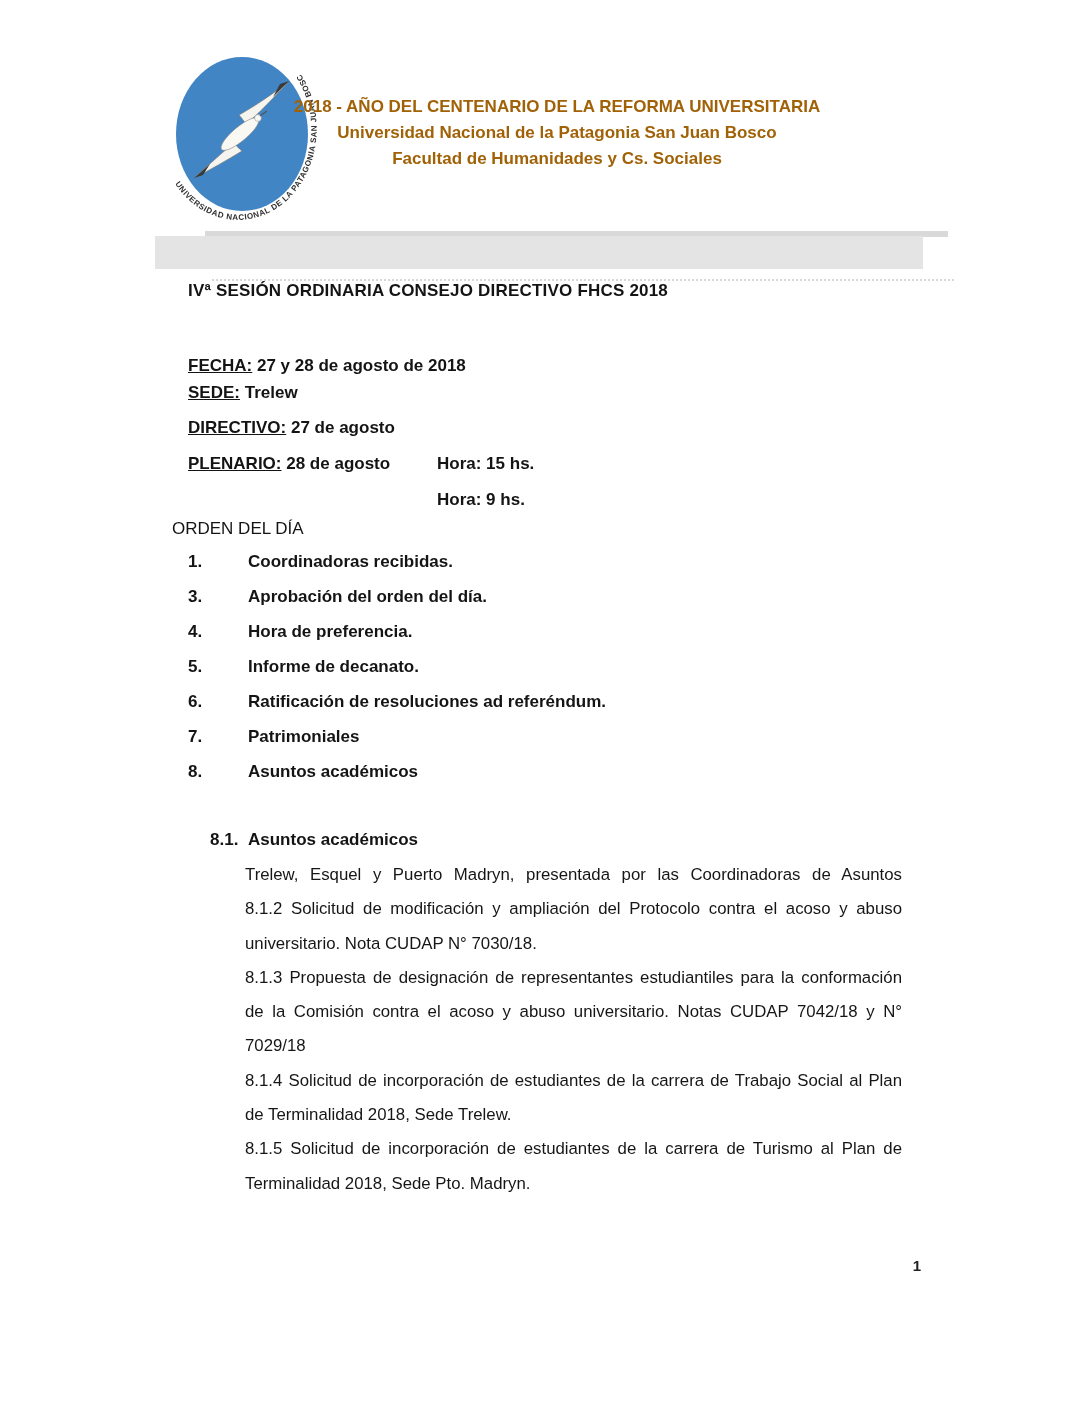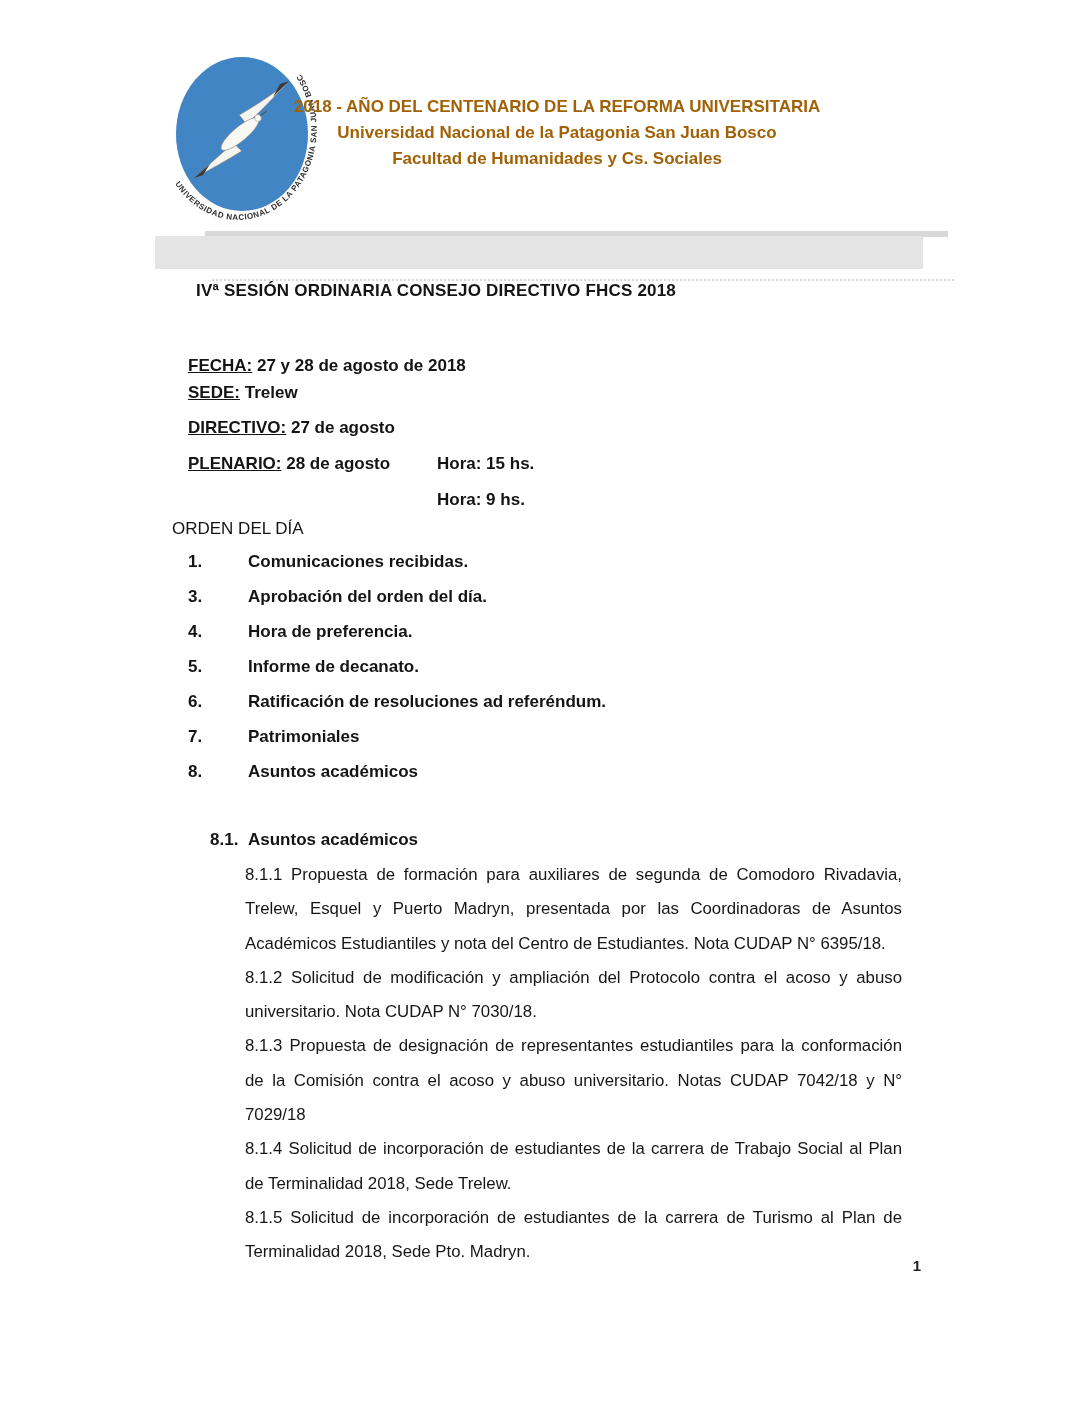--- a/index.html
+++ b/index.html
@@ -34,21 +34,21 @@
     fill:#2e2e2e;
   }
 
   
   .bar-strip{left:205px; top:231px; width:743px; height:6px; background:#d9d9d9;}
   .bar-main{left:155px; top:236px; width:768px; height:33px; background:#e4e4e4;}
   .bar-underline{left:212px; top:279px; width:742px; height:0; border-top:2px dotted #d8d8d8;}
 
   
   .doc-title{
-    left:196px; top:281px;
+    left:188px; top:281px;
     font-size:17px; font-weight:700;
     letter-spacing:0.2px;
   }
 
   
   .meta-row{left:188px; width:640px; font-size:17px; font-weight:700;}
   .meta-label{text-decoration:underline;}
   .meta-hora{position:absolute; left:249px; top:0;margin-top:36px;}
 
   
@@ -126,21 +126,21 @@
   <div class="abs meta-row" style="top:454px;">
     <span class="meta-label">PLENARIO:</span>
     <span>28 de agosto</span>
     <span class="meta-hora">Hora: 9 hs.</span>
   </div>
 
   <div class="abs agenda-heading">ORDEN DEL DÍA</div>
 
   <div class="abs list">
     <div class="list-item">
-      <span class="list-num">1.</span><span>Comunicaciones recibidas.</span>
+      <span class="list-num">1.</span><span>Coordinadoras recibidas.</span>
     </div>
     <div class="list-item">
       <span class="list-num">3.</span><span>Aprobación del orden del día.</span>
     </div>
     <div class="list-item">
       <span class="list-num">4.</span><span>Hora de preferencia.</span>
     </div>
     <div class="list-item">
       <span class="list-num">5.</span><span>Informe de decanato.</span>
     </div>
@@ -154,23 +154,21 @@
       <span class="list-num">8.</span><span>Asuntos académicos</span>
     </div>
   </div>
 
   <div class="abs subitem">
     <span class="list-num">8.1.</span><span>Asuntos académicos</span>
   </div>
 
   <div class="abs paras">
     <div>
-      <div class="pline">8.1.1 Propuesta de formación para auxiliares de segunda de Comodoro Rivadavia,</div>
       <div class="pline">Trelew, Esquel y Puerto Madryn, presentada por las Coordinadoras de Asuntos</div>
-      <div class="pline last">Académicos Estudiantiles y nota del Centro de Estudiantes. Nota CUDAP N° 6395/18.</div>
     </div>
     <div>
       <div class="pline">8.1.2 Solicitud de modificación y ampliación del Protocolo contra el acoso y abuso</div>
       <div class="pline last">universitario. Nota CUDAP N° 7030/18.</div>
     </div>
     <div>
       <div class="pline">8.1.3 Propuesta de designación de representantes estudiantiles para la conformación</div>
       <div class="pline">de la Comisión contra el acoso y abuso universitario. Notas CUDAP 7042/18 y N°</div>
       <div class="pline last">7029/18</div>
     </div>

